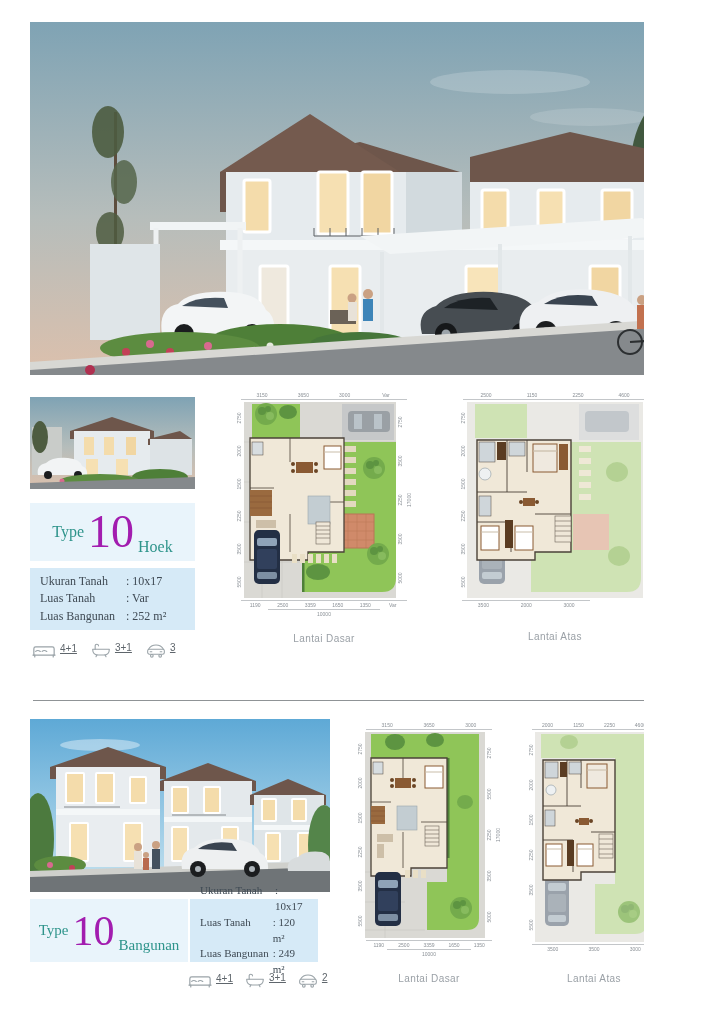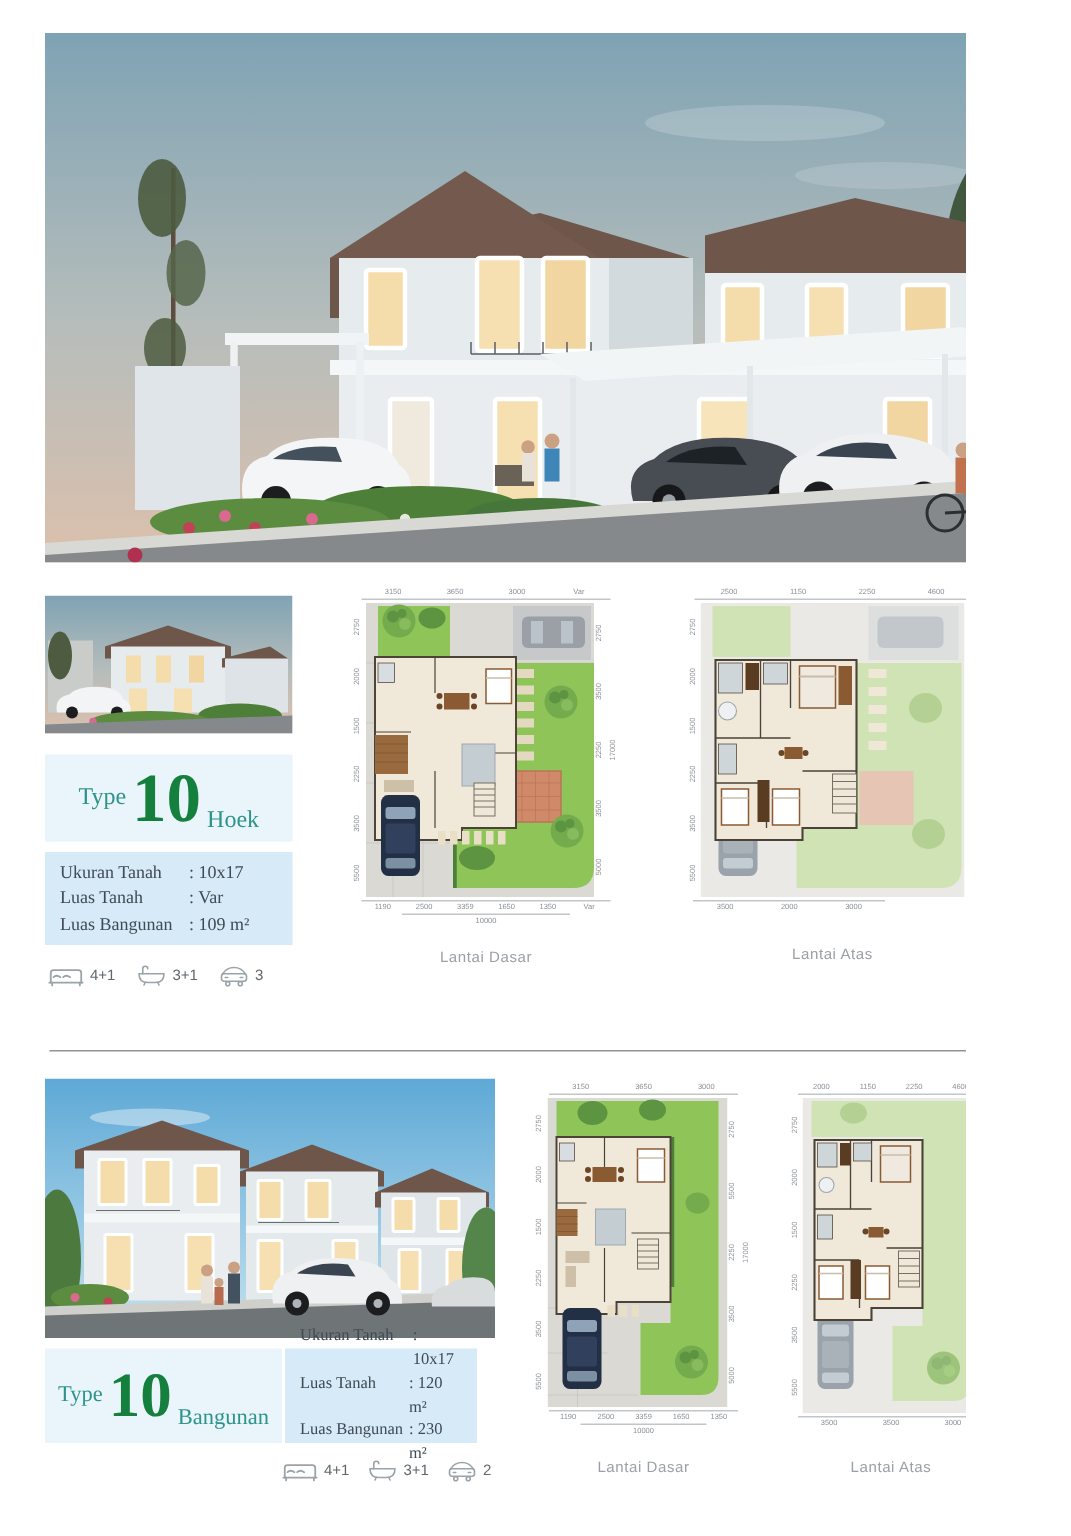--- a/index.html
+++ b/index.html
@@ -5,34 +5,34 @@
   html,body{margin:0;padding:0;background:#ffffff;}
   .page{position:relative;width:644px;height:1024px;background:#ffffff;overflow:hidden;
         font-family:"Liberation Sans",sans-serif;}
   .abs{position:absolute;}
   svg{display:block;}
 
   
   .title-box{background:#e9f4fb;display:flex;align-items:center;justify-content:center;
              font-family:"Liberation Serif",serif;color:#2e948b;}
   .title-box .t-prefix{font-size:16px;margin-right:2px;}
-  .title-box .t-number{font-size:46px;line-height:1;color:#15803d;margin:0 2px;font-weight:700;}
+  .title-box .t-number{font-size:46px;line-height:1;color:#a21caf;margin:0 2px;font-weight:400;}
   .title-box .t-suffix{font-size:16px;margin-left:2px;margin-top:29px;}
   .title-box.small .t-prefix,.title-box.small .t-suffix{font-size:15px;}
   .title-box.small .t-number{font-size:42px;}
 
   .specs-box{background:#d6eaf7;font-family:"Liberation Serif",serif;color:#3f4a54;
              display:flex;flex-direction:column;justify-content:center;padding:6px 10px;box-sizing:border-box;}
   .spec-row{display:flex;font-size:12px;line-height:1.45;}
   .spec-row .sl{width:86px;}
   .specs-box.narrow .spec-row{font-size:11px;}
   .specs-box.narrow .sl{width:76px;}
 
   .amenities{display:flex;align-items:center;gap:14px;color:#5f666c;font-size:10px;}
-  .amenity{display:flex;align-items:center;gap:4px;}
+  .amenity{display:flex;align-items:flex-start;gap:4px;text-decoration:underline;}
   .amenity svg{stroke:#9aa3a8;fill:none;stroke-width:1.3;stroke-linecap:round;stroke-linejoin:round;}
 
   
   .plan{display:flex;flex-direction:column;align-items:center;justify-content:center;}
   .dims{color:#8a9096;font-size:5px;letter-spacing:0;}
   .dims-top,.dims-bottom{display:flex;width:86%;justify-content:space-between;}
   .dims-top span,.dims-bottom span{flex:1;text-align:center;}
   .dims-top{border-bottom:1px solid #c3c6c9;padding-bottom:1px;margin-bottom:2px;}
   .dims-bottom{border-top:1px solid #c3c6c9;padding-top:1px;margin-top:2px;}
   .plan-mid{display:flex;align-items:stretch;}
@@ -251,21 +251,21 @@
     <div class="spec-row">
       <span class="sl">Ukuran Tanah</span>
       <span>: 10x17</span>
     </div>
     <div class="spec-row">
       <span class="sl">Luas Tanah</span>
       <span>: Var</span>
     </div>
     <div class="spec-row">
       <span class="sl">Luas Bangunan</span>
-      <span>: 109 m²</span>
+      <span>: 252 m²</span>
     </div>
   </div>
 
   <div class="abs amenities" style="left:32px;top:642px;">
     <div class="amenity">
       <svg width="24" height="15" viewBox="0 0 26 16">
         <path d="M2 13 V6 q0 -2 2 -2 h18 q2 0 2 2 v7"></path>
           <path d="M1 13 h24"></path>
         <path d="M4 9 q2 -2 5 0"></path>
           <path d="M11 9 q2 -2 5 0"></path>
@@ -568,21 +568,21 @@
     <div class="spec-row">
       <span class="sl">Ukuran Tanah</span>
       <span>: 10x17</span>
     </div>
     <div class="spec-row">
       <span class="sl">Luas Tanah</span>
       <span>: 120 m²</span>
     </div>
     <div class="spec-row">
       <span class="sl">Luas Bangunan</span>
-      <span>: 230 m²</span>
+      <span>: 249 m²</span>
     </div>
   </div>
 
   <div class="abs amenities" style="left:188px;top:972px;gap:12px;">
     <div class="amenity">
       <svg width="24" height="15" viewBox="0 0 26 16">
         <path d="M2 13 V6 q0 -2 2 -2 h18 q2 0 2 2 v7"></path>
           <path d="M1 13 h24"></path>
         <path d="M4 9 q2 -2 5 0"></path>
           <path d="M11 9 q2 -2 5 0"></path>

